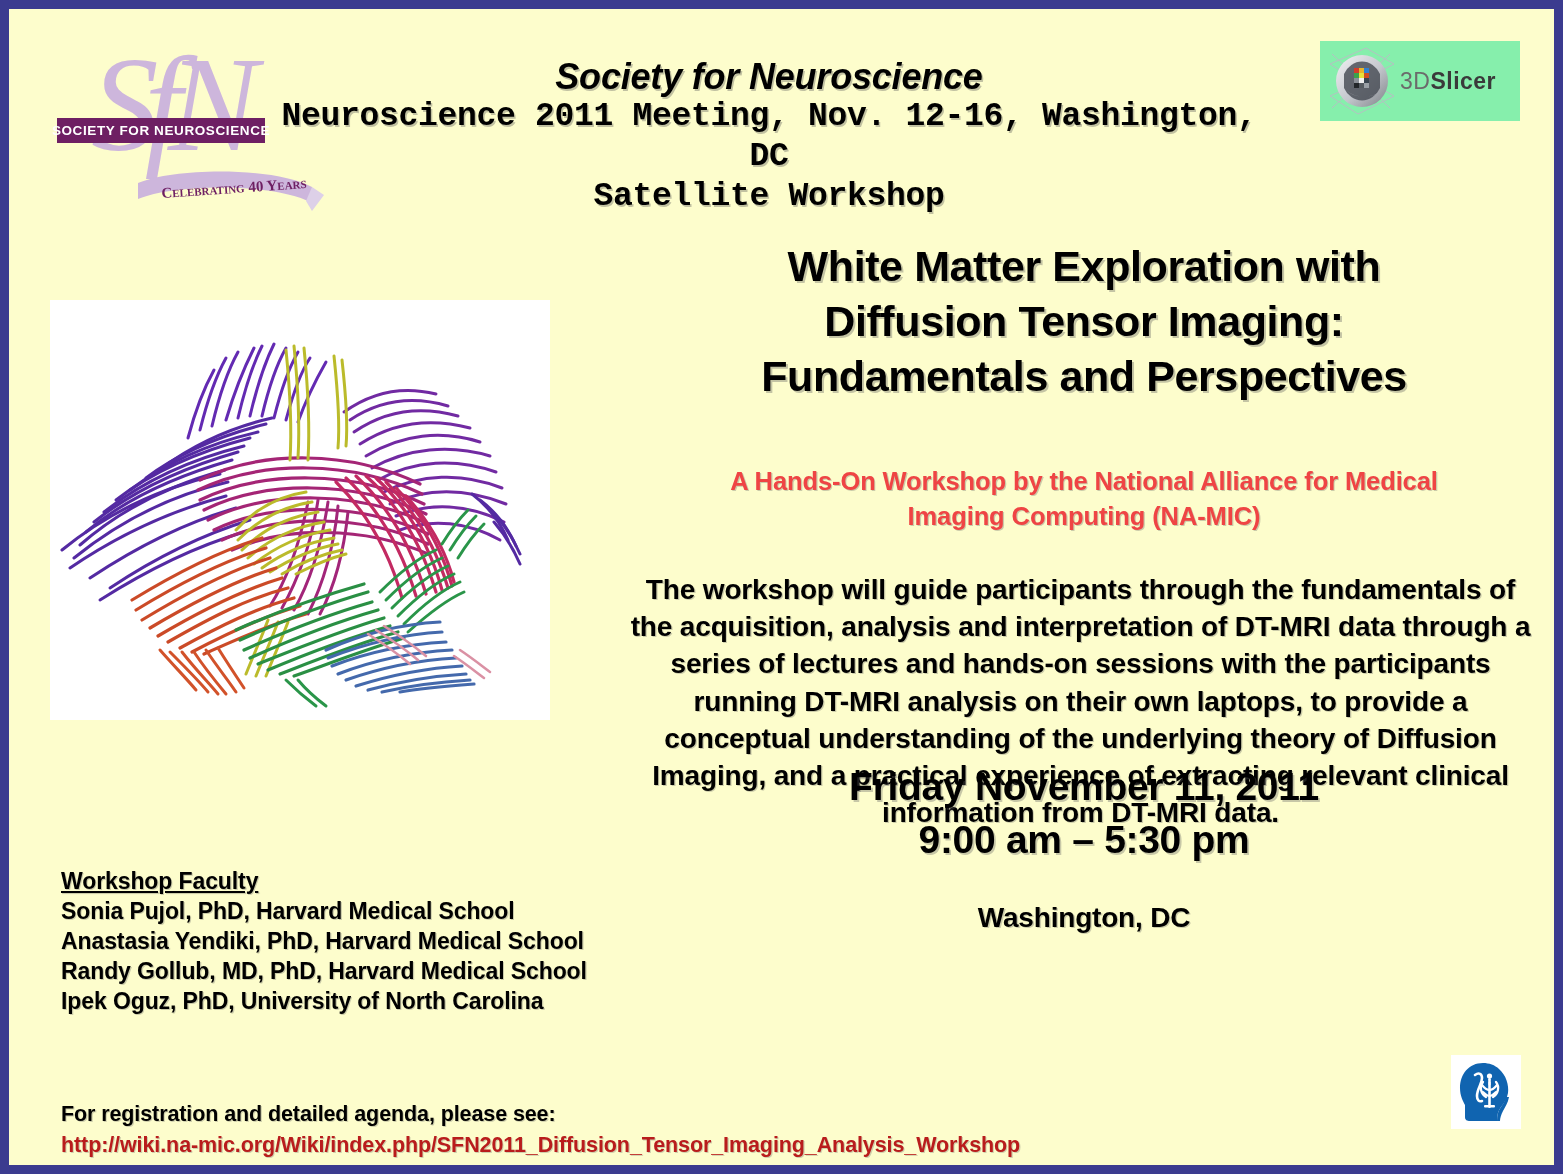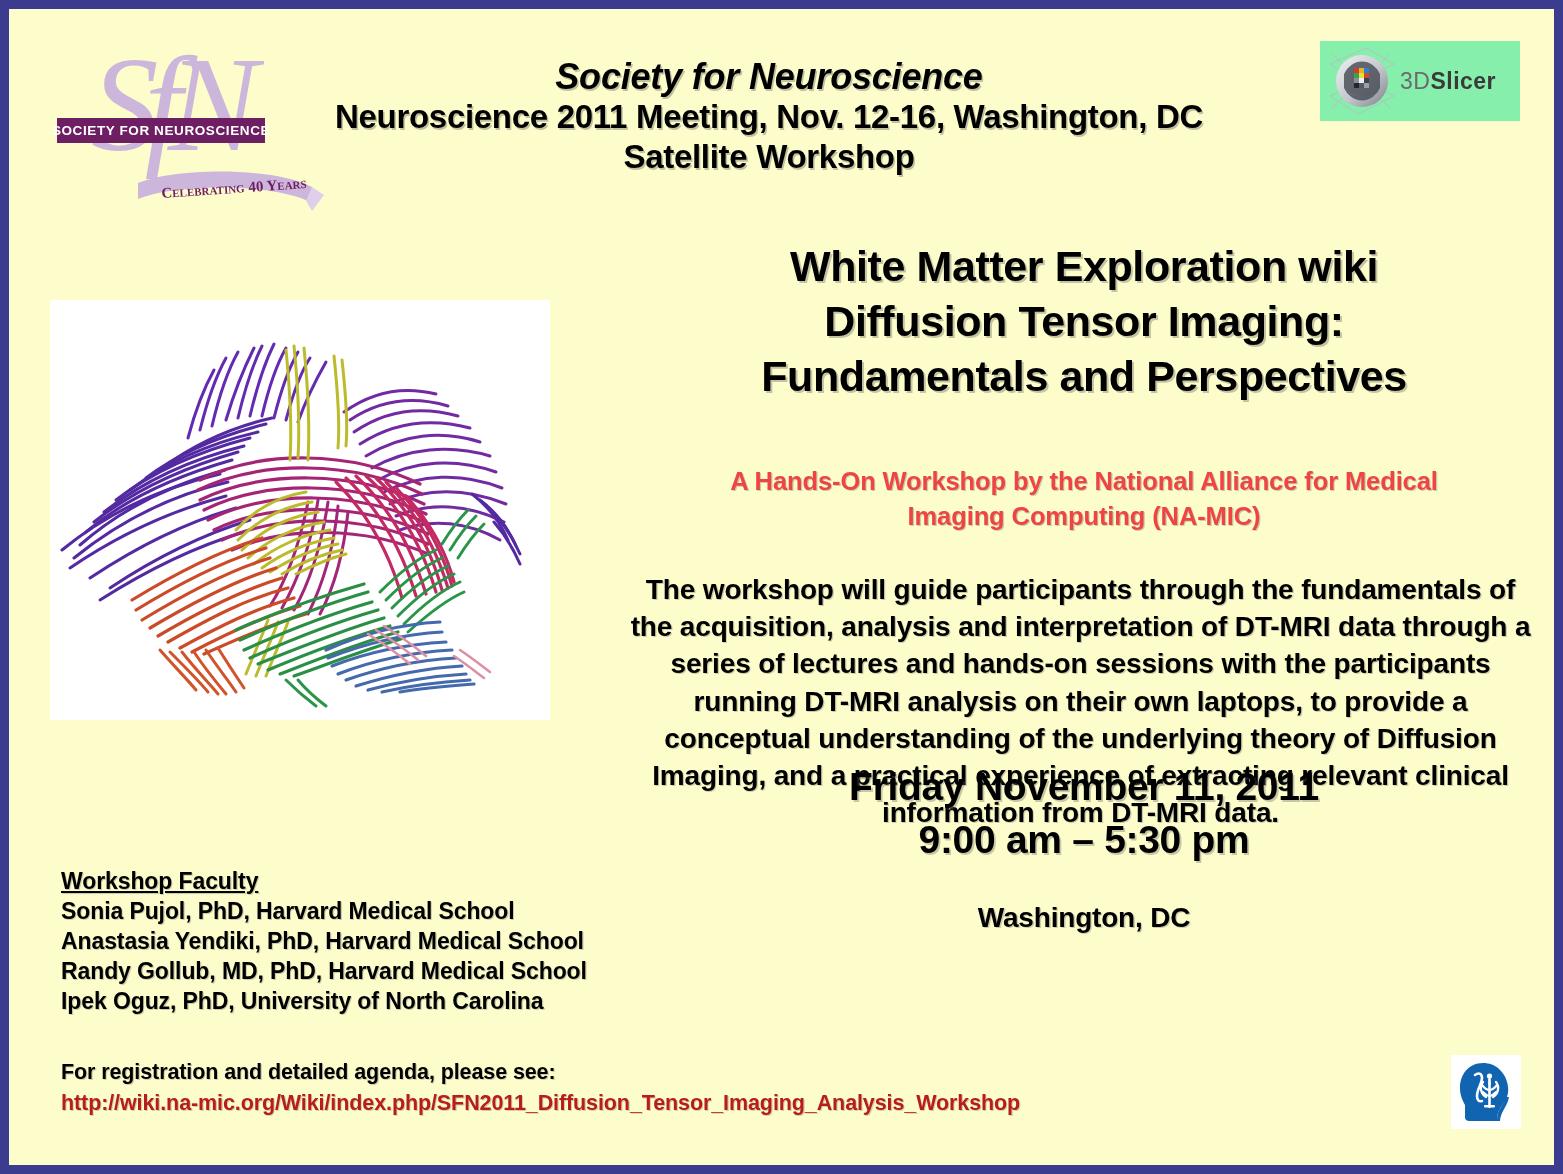--- a/index.html
+++ b/index.html
@@ -62,20 +62,21 @@
     font-size:36px;font-weight:700;font-style:italic;
     font-stretch:condensed;
     letter-spacing:-0.2px;line-height:1.12;
     text-shadow:1.5px 1.5px 0 rgba(80,80,80,.35);
   }
   .header-l2,.header-l3{
     font-size:33px;font-weight:700;
     font-stretch:condensed;
     letter-spacing:-0.3px;line-height:1.2;
     text-shadow:1.5px 1.5px 0 rgba(80,80,80,.35);
+    font-family:Liberation Mono, monospace;
   }
 
   .slicer-logo{
     position:absolute;left:1311px;top:32px;width:200px;height:80px;
     background:#86efac;
     display:flex;align-items:center;
   }
   .slicer-mark{position:relative;width:76px;height:74px;flex:0 0 auto;margin-left:4px;}
   .slicer-word{
     font-size:23px;color:#6b6b6b;letter-spacing:.5px;
@@ -133,21 +134,21 @@
     position:absolute;left:52px;top:858px;width:620px;
     color:#000;
     font-size:23px;font-weight:700;
     line-height:1.30;letter-spacing:-0.1px;
     text-shadow:1.1px 1.1px 0 rgba(90,90,90,.3);
   }
   .faculty-head{text-decoration:underline;}
 
   
   .footer{
-    position:absolute;left:52px;top:1048px;width:1200px;
+    position:absolute;left:52px;top:1090px;width:1200px;
     font-size:21.5px;font-weight:700;line-height:1.42;
     letter-spacing:-0.1px;
     text-shadow:1.1px 1.1px 0 rgba(90,90,90,.28);
   }
   .footer-line1{color:#000;}
   .footer-url{color:#b91c1c;}
 
   .namic-logo{
     position:absolute;left:1442px;top:1046px;width:70px;height:74px;
     background:#ffffff;
@@ -389,21 +390,21 @@
           <path d="M430 200 C446 212 458 228 466 246"></path>
           <path d="M438 208 C452 220 462 236 470 254"></path>
           <path d="M422 194 C438 206 450 222 458 240"></path>
           <path d="M444 222 C456 236 464 250 470 264"></path>
         </g>
       </g>
     </svg>
   </div>
 
   <div class="title-block">
-    <div>White Matter Exploration wiki</div>
+    <div>White Matter Exploration with</div>
     <div>Diffusion Tensor Imaging:</div>
     <div>Fundamentals and Perspectives</div>
   </div>
 
   <div class="subtitle-block">
     <div>A Hands-On Workshop by the National Alliance for Medical</div>
     <div>Imaging Computing (NA-MIC)</div>
   </div>
 
   <div class="desc-block">The workshop will guide participants through the fundamentals of the acquisition, analysis and interpretation of DT-MRI data through a series of lectures and hands-on sessions with the participants running DT-MRI analysis on their own laptops, to provide a conceptual understanding of the underlying theory of Diffusion Imaging, and a practical experience of extracting relevant clinical information from DT-MRI data.</div>

